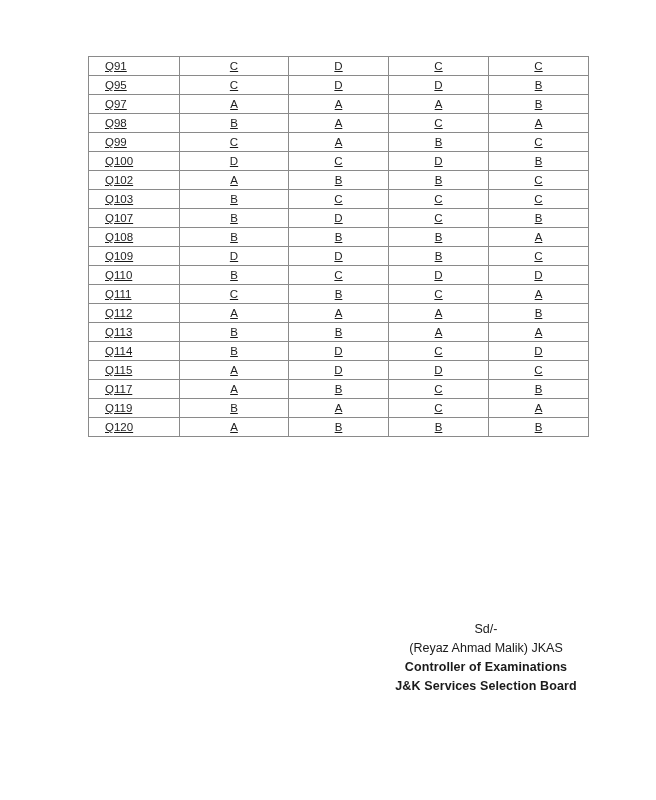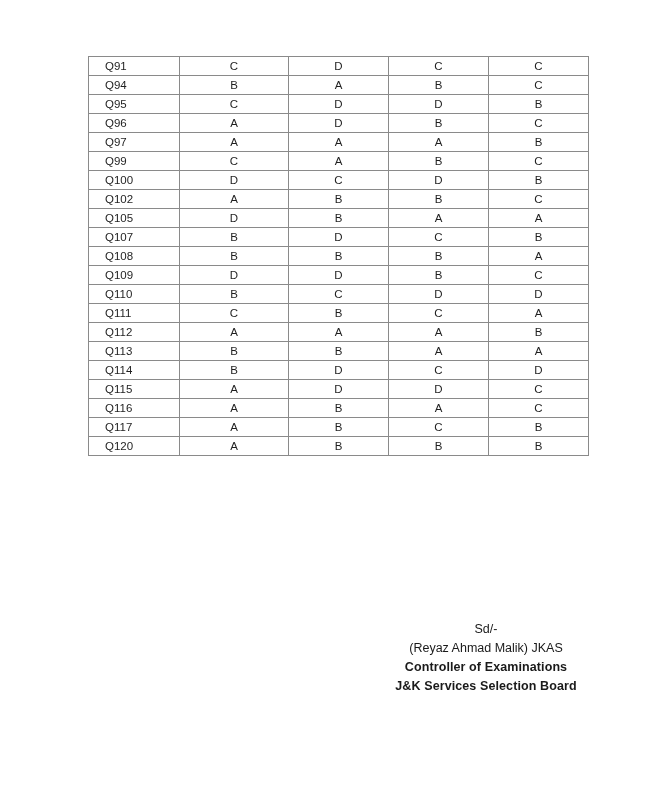--- a/index.html
+++ b/index.html
@@ -17,20 +17,21 @@
     overflow: hidden;
   }
 
   #answer-table {
     position: absolute;
     left: 88px;
     top: 56px;
     width: 500px;
     border-collapse: collapse;
     table-layout: fixed;
+    text-decoration: underline;
   }
   #answer-table td {
     border: 1px solid #8a8a8a;
     height: 18px;
     line-height: 18px;
     padding: 0;
     font-size: 11.5px;
     color: #1f1f1f;
     text-align: center;
     vertical-align: middle;
@@ -78,48 +79,41 @@
   </colgroup>
   <tbody>
       <tr>
         <td class="qcol">Q91</td>
         <td>C</td>
         <td>D</td>
         <td>C</td>
         <td>C</td>
       </tr>
       <tr>
-        <td class="qcol">Q94</td>
-        <td>B</td>
-        <td>A</td>
-        <td>B</td>
-        <td>C</td>
-      </tr>
-      <tr>
         <td class="qcol">Q95</td>
         <td>C</td>
         <td>D</td>
         <td>D</td>
         <td>B</td>
       </tr>
       <tr>
-        <td class="qcol">Q96</td>
-        <td>A</td>
-        <td>D</td>
-        <td>B</td>
-        <td>C</td>
-      </tr>
-      <tr>
         <td class="qcol">Q97</td>
         <td>A</td>
         <td>A</td>
         <td>A</td>
         <td>B</td>
       </tr>
       <tr>
+        <td class="qcol">Q98</td>
+        <td>B</td>
+        <td>A</td>
+        <td>C</td>
+        <td>A</td>
+      </tr>
+      <tr>
         <td class="qcol">Q99</td>
         <td>C</td>
         <td>A</td>
         <td>B</td>
         <td>C</td>
       </tr>
       <tr>
         <td class="qcol">Q100</td>
         <td>D</td>
         <td>C</td>
@@ -127,25 +121,25 @@
         <td>B</td>
       </tr>
       <tr>
         <td class="qcol">Q102</td>
         <td>A</td>
         <td>B</td>
         <td>B</td>
         <td>C</td>
       </tr>
       <tr>
-        <td class="qcol">Q105</td>
-        <td>D</td>
-        <td>B</td>
-        <td>A</td>
-        <td>A</td>
+        <td class="qcol">Q103</td>
+        <td>B</td>
+        <td>C</td>
+        <td>C</td>
+        <td>C</td>
       </tr>
       <tr>
         <td class="qcol">Q107</td>
         <td>B</td>
         <td>D</td>
         <td>C</td>
         <td>B</td>
       </tr>
       <tr>
         <td class="qcol">Q108</td>
@@ -197,32 +191,32 @@
         <td>D</td>
       </tr>
       <tr>
         <td class="qcol">Q115</td>
         <td>A</td>
         <td>D</td>
         <td>D</td>
         <td>C</td>
       </tr>
       <tr>
-        <td class="qcol">Q116</td>
-        <td>A</td>
-        <td>B</td>
-        <td>A</td>
-        <td>C</td>
-      </tr>
-      <tr>
         <td class="qcol">Q117</td>
         <td>A</td>
         <td>B</td>
         <td>C</td>
         <td>B</td>
+      </tr>
+      <tr>
+        <td class="qcol">Q119</td>
+        <td>B</td>
+        <td>A</td>
+        <td>C</td>
+        <td>A</td>
       </tr>
       <tr>
         <td class="qcol">Q120</td>
         <td>A</td>
         <td>B</td>
         <td>B</td>
         <td>B</td>
       </tr>
     </tbody>
 </table>

